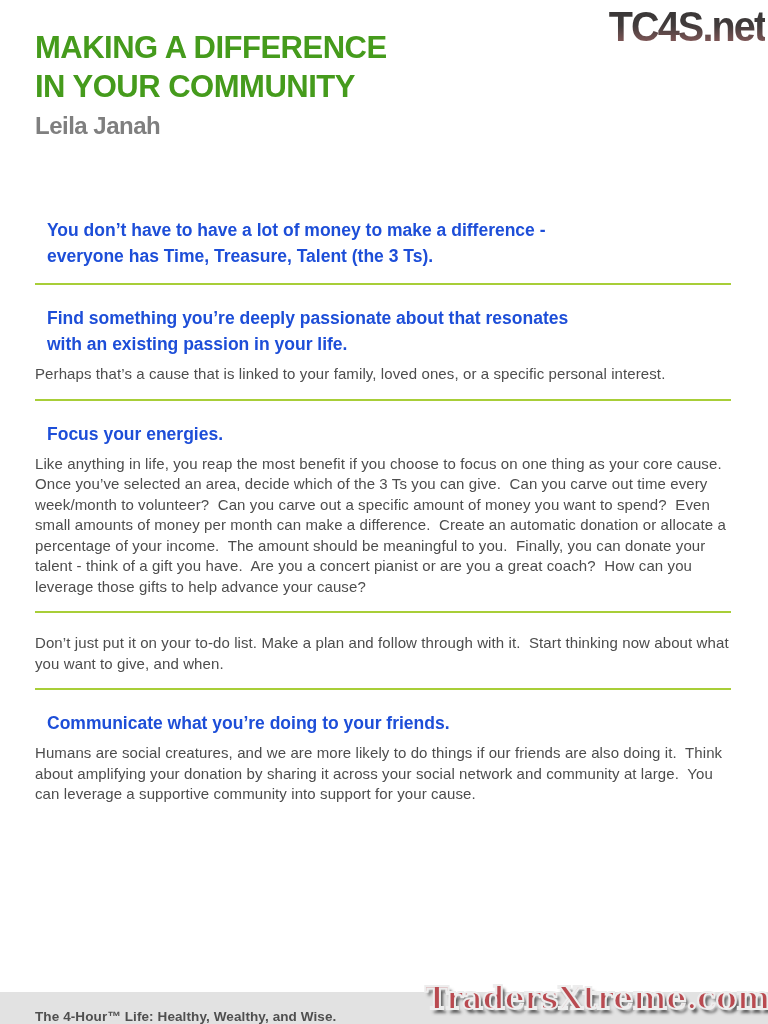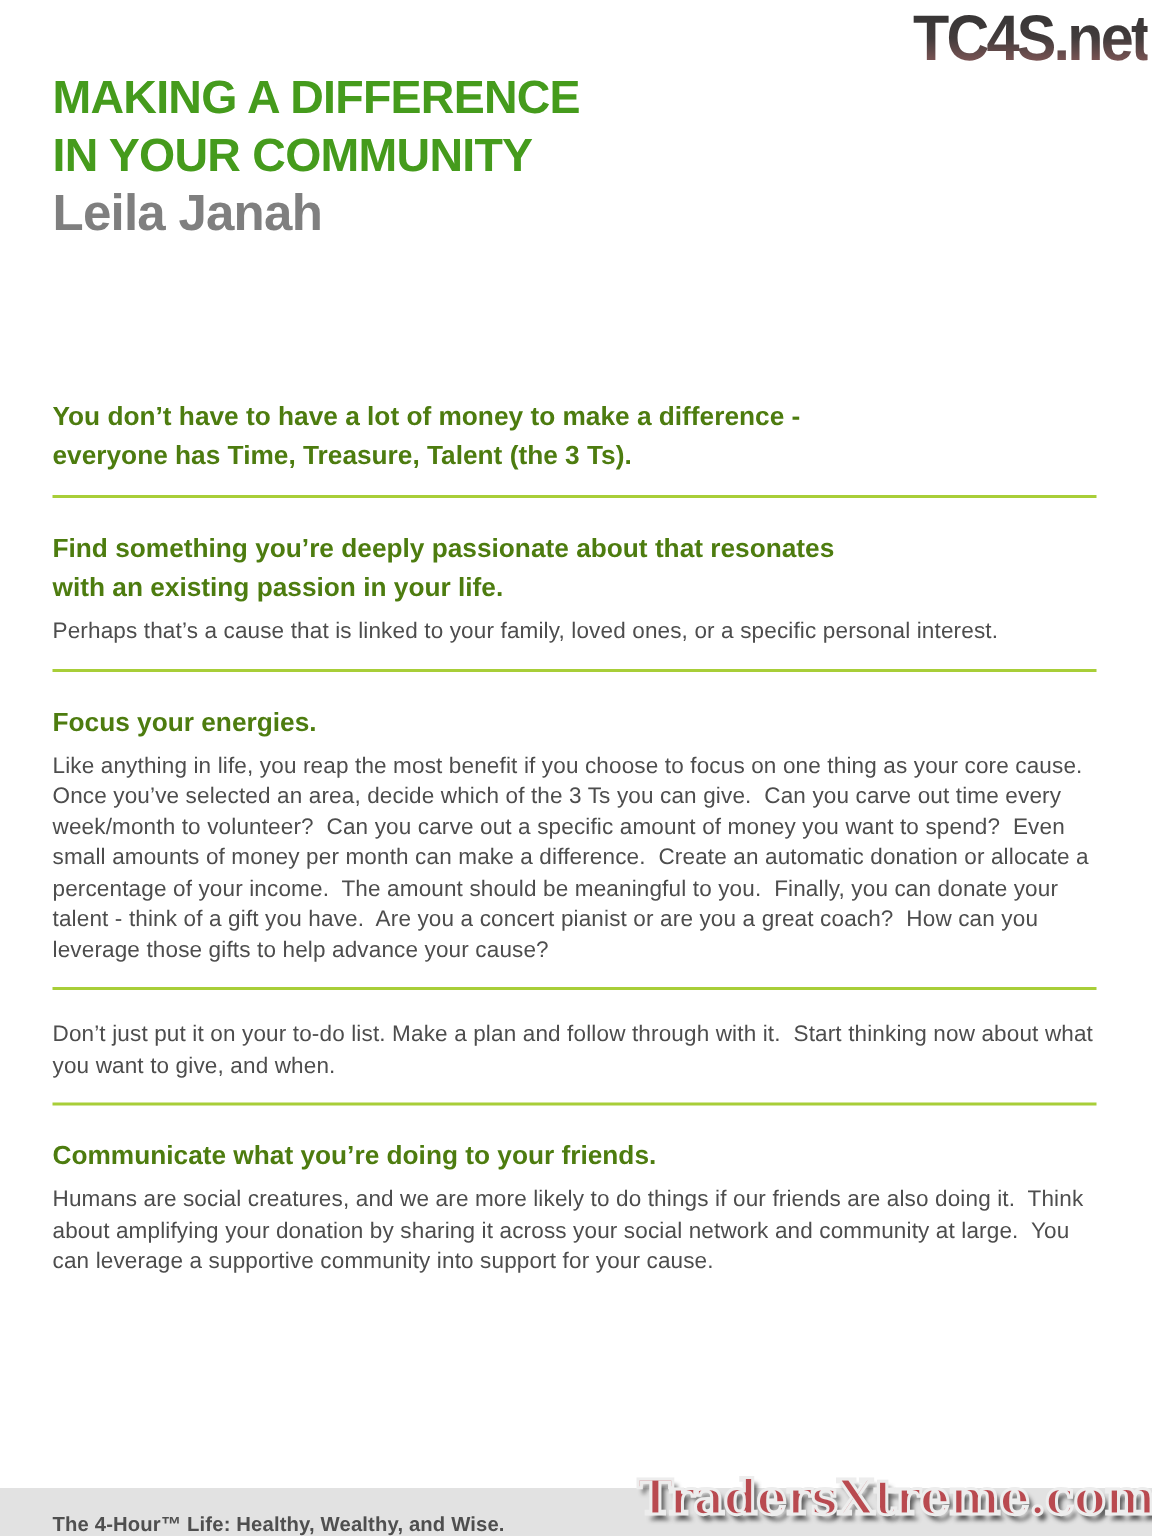--- a/index.html
+++ b/index.html
@@ -4,48 +4,48 @@
 <style>
   html, body { margin: 0; padding: 0; background: #ffffff; }
   .page {
     position: relative;
     width: 768px;
     height: 1024px;
     background: #ffffff;
     font-family: "Liberation Sans", sans-serif;
     overflow: hidden;
   }
-  .content { padding: 45px 37px 0 35px; }
+  .content { padding: 28px 37px 0 35px; }
 
   
   .doc-title {
     margin: 0;
     font-size: 31px;
     line-height: 39px;
     font-weight: bold;
     letter-spacing: -0.5px;
     color: #459b1c;
   }
   .doc-title .title-line { display: block; }
   .doc-author {
-    margin: 0 0 102px 0;
-    font-size: 34px;
+    margin: 0 0 72px 0;
+    font-size: 24px;
     line-height: 39px;
     font-weight: bold;
     letter-spacing: -0.5px;
     color: #7f7f7f;
   }
 
   
   .sec-h {
-    margin: 0 0 7px 0;
+    margin: 0 0 7px 12px;
     font-size: 17.5px;
     line-height: 26px;
     font-weight: bold;
-    color: #4d7c0f;
+    color: #1d4ed8;
   }
   .sec-h .hl { display: block; }
   .sec-p {
     margin: 0;
     font-size: 15px;
     line-height: 20.5px;
     color: #4d4d4d;
     letter-spacing: 0.1px;
     white-space: pre-wrap;
   }

